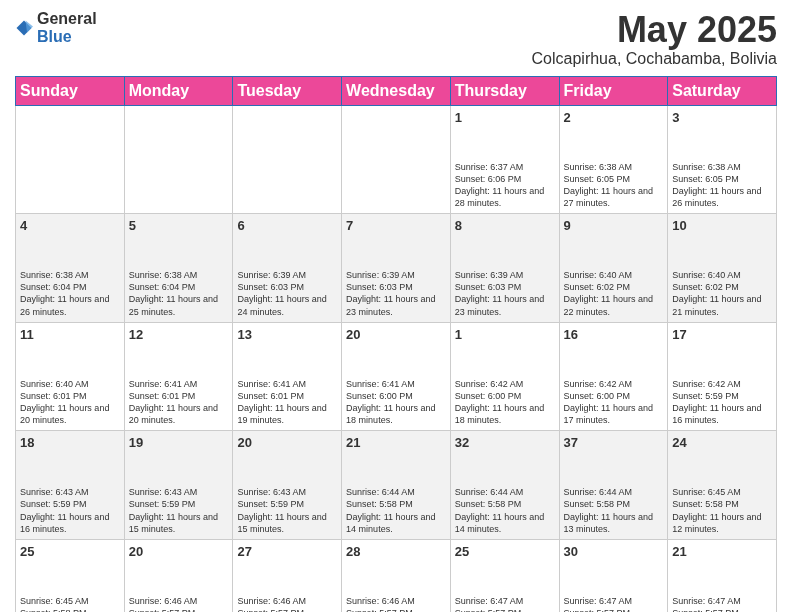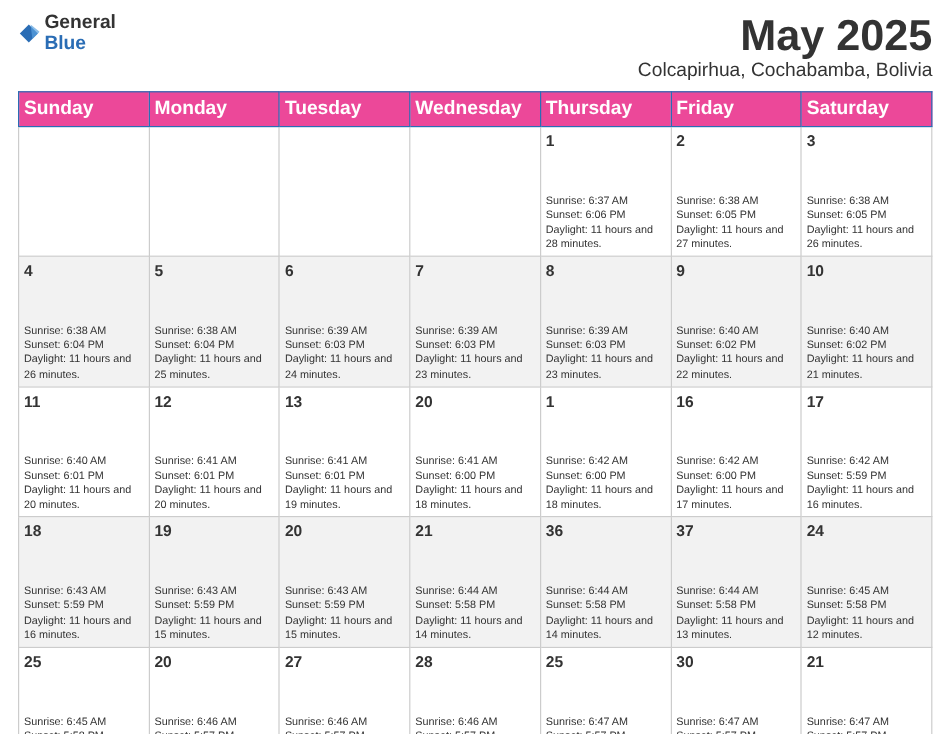--- a/index.html
+++ b/index.html
@@ -220,21 +220,21 @@
         </td>
         <td>
           <span class="day-number">20</span>
           <div class="day-info">Sunrise: 6:43 AM<br>Sunset: 5:59 PM<br>Daylight: 11 hours and 15 minutes.</div>
         </td>
         <td>
           <span class="day-number">21</span>
           <div class="day-info">Sunrise: 6:44 AM<br>Sunset: 5:58 PM<br>Daylight: 11 hours and 14 minutes.</div>
         </td>
         <td>
-          <span class="day-number">36</span>
+          <span class="day-number">32</span>
           <div class="day-info">Sunrise: 6:44 AM<br>Sunset: 5:58 PM<br>Daylight: 11 hours and 14 minutes.</div>
         </td>
         <td>
           <span class="day-number">37</span>
           <div class="day-info">Sunrise: 6:44 AM<br>Sunset: 5:58 PM<br>Daylight: 11 hours and 13 minutes.</div>
         </td>
         <td>
           <span class="day-number">24</span>
           <div class="day-info">Sunrise: 6:45 AM<br>Sunset: 5:58 PM<br>Daylight: 11 hours and 12 minutes.</div>
         </td>

